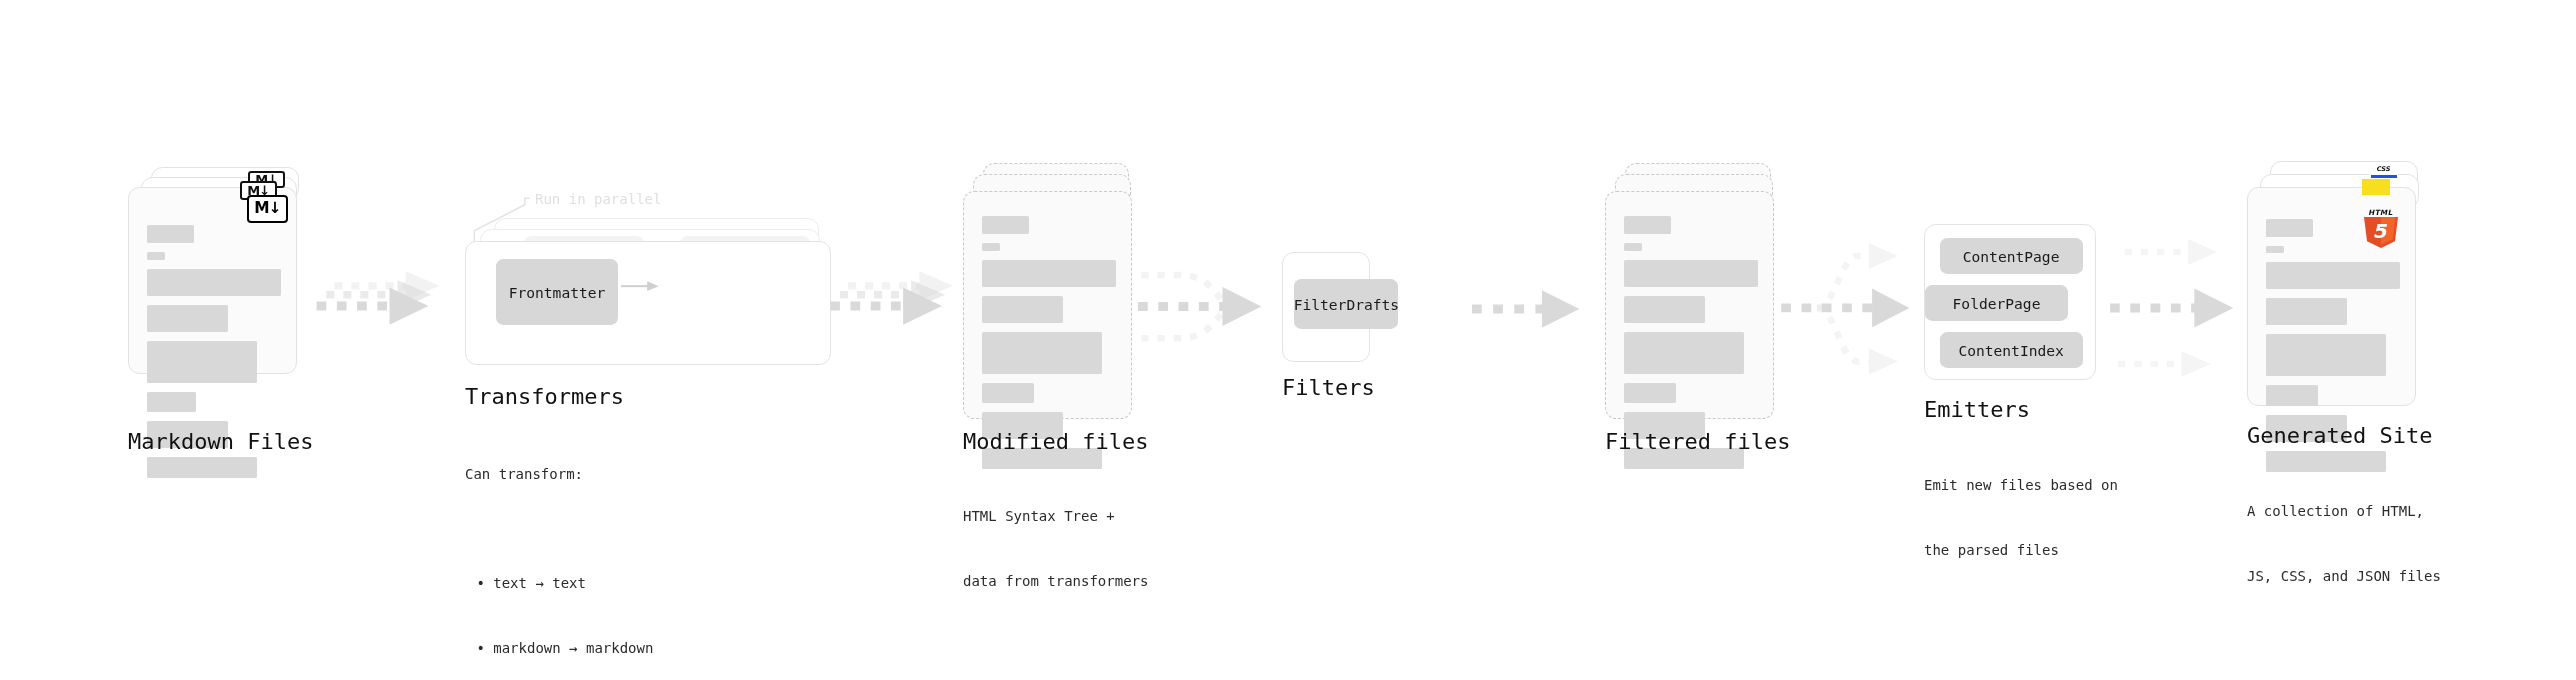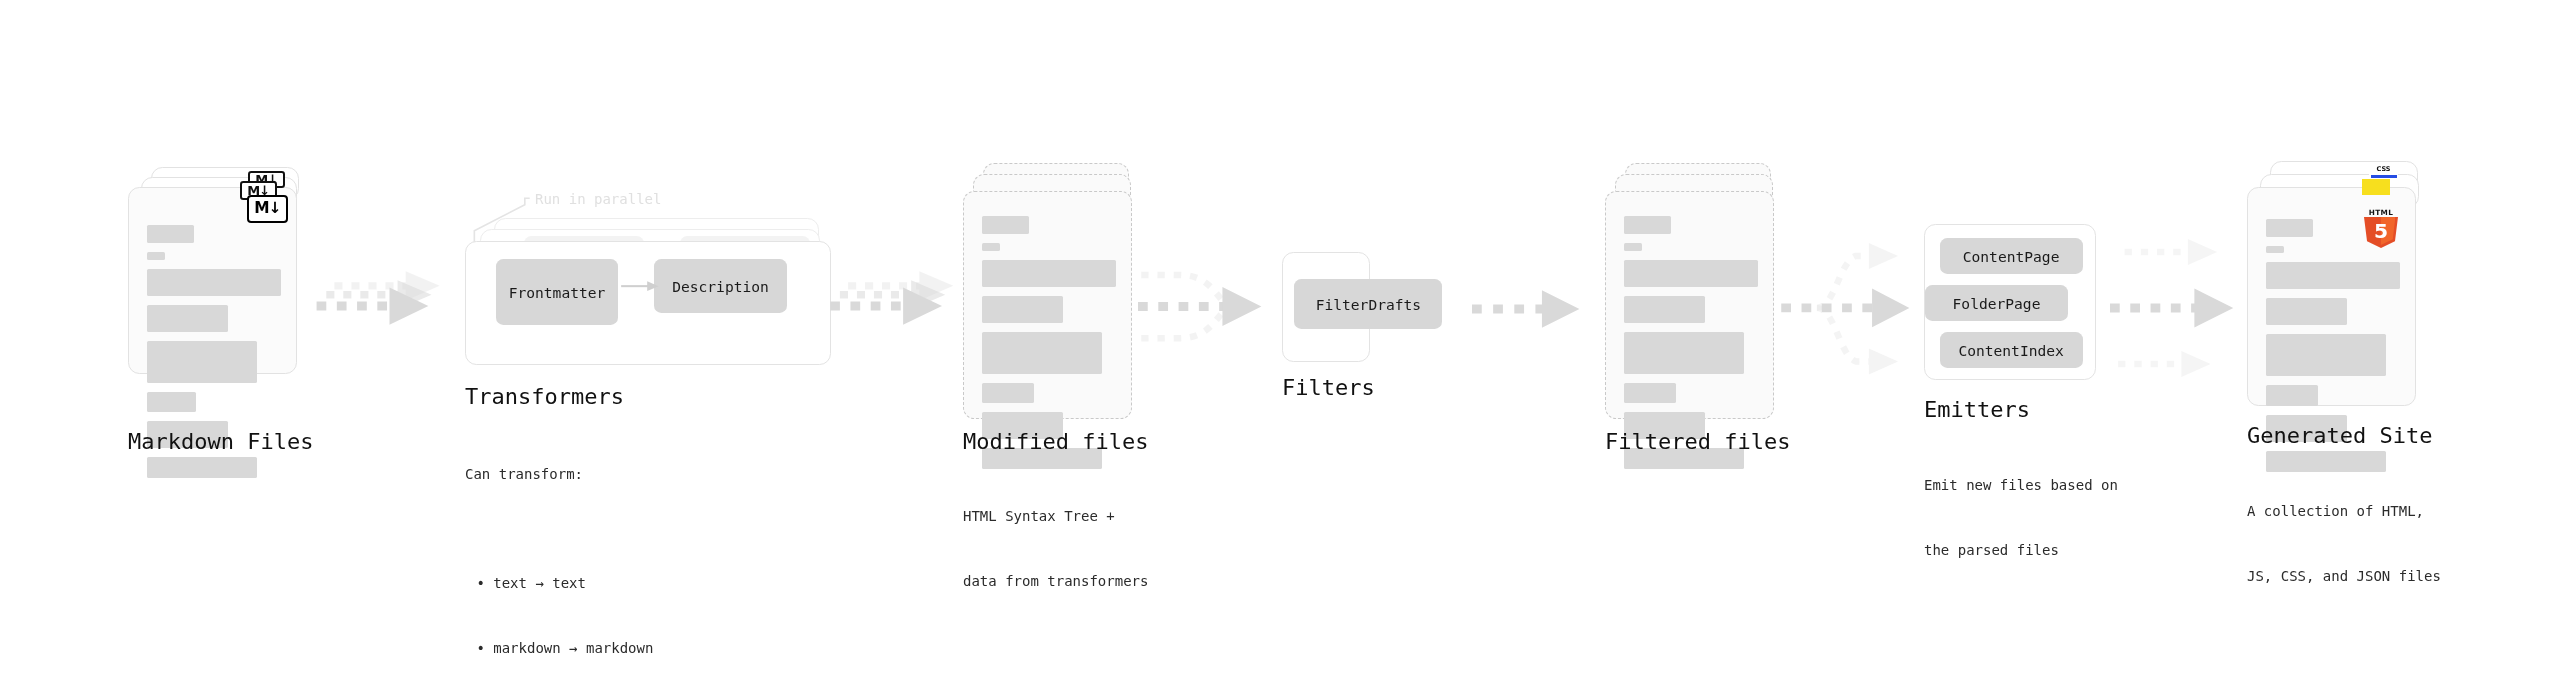--- a/index.html
+++ b/index.html
@@ -254,23 +254,20 @@
         <line x1="0" y1="28" x2="48" y2="28" stroke="#e2e2e2" stroke-width="2.5"></line>
         <polygon points="46,23 58,28 46,33" fill="#e2e2e2"></polygon>
       </g>
     </svg>
 
     <div class="group-box" style="left:0px; top:23px; width:366px; height:124px;"></div>
 
     <div class="pill" style="left:31px; top:41px; width:122px; height:66px;">
       <span>Frontmatter</span>
     </div>
-    <div class="pill" style="left:189px; top:41px; width:133px; height:54px;">
-      <span>Description</span>
-    </div>
 
     <svg style="position:absolute; left:156px; top:60px;" width="41" height="16.3" viewBox="0 0 50 20">
       <line x1="0" y1="10" x2="34" y2="10" stroke="#cfcfcf" stroke-width="2.5"></line>
       <polygon points="32,4 46,10 32,16" fill="#cfcfcf"></polygon>
     </svg>
   </div>
 
   <div class="title" style="left:465px; top:384px;">Transformers</div>
   <div class="caption" style="left:465px; top:421px;">
     <div>Can transform:</div>
@@ -332,21 +329,21 @@
       </g>
       <g opacity="1">
         <line x1="0" y1="57" x2="108" y2="57" stroke="#d9d9d9" stroke-width="11" stroke-dasharray="12 13"></line>
         <polygon points="104,33 152,57 104,81" fill="#d9d9d9"></polygon>
       </g>
     </svg>
   </div>
 
   <div class="node" style="left:1282px; top:252px;">
     <div class="group-box" style="left:0px; top:0px; width:88px; height:110px;">
-      <div class="pill" style="left:11.4px; top:26px; width:148px; height:50px;">
+      <div class="pill" style="left:11.4px; top:26px; width:104px; height:50px;">
         <span>FilterDrafts</span>
       </div>
     </div>
   </div>
   <div class="title" style="left:1282px; top:375px;">Filters</div>
 
   <div class="node" style="left:1472px; top:283px;">
     <svg width="122" height="57" viewBox="0 0 150 70">
       <line x1="0" y1="32" x2="92" y2="32" stroke="#d9d9d9" stroke-width="11" stroke-dasharray="12 14"></line>
       <polygon points="86,9 132,32 86,55" fill="#d9d9d9"></polygon>
@@ -420,21 +417,21 @@
         <polygon points="88,150 124,166 88,182" fill="#e5e5e5"></polygon>
       </g>
       <g opacity="1">
         <line x1="0" y1="97" x2="110" y2="97" stroke="#d9d9d9" stroke-width="11" stroke-dasharray="12 13"></line>
         <polygon points="104,73 152,97 104,121" fill="#d9d9d9"></polygon>
       </g>
     </svg>
   </div>
 
   <div class="node" style="left:2247px; top:161px;">
-    <div class="doc-stack" style="width:195px; height:244px;">
+    <div class="doc-stack" style="width:195px; height:244px;font-style:italic;">
       <div class="doc back2" style="left:23px; top:0px;  width:148px; height:34px;"></div>
       <div class="doc back1" style="left:13px; top:13px; width:159px; height:34px;"></div>
       <div class="doc" style="left:0px; top:26px; width:169px; height:219px;">
         <div class="doc-body" style="top:31px;">
           <div class="bar" style="width:47px;  height:18px;"></div>
           <div class="bar" style="width:18px;  height:7.3px;"></div>
           <div class="bar" style="width:134px; height:27px;"></div>
           <div class="bar" style="width:81px; height:27px;"></div>
           <div class="bar" style="width:120px; height:42px;"></div>
           <div class="bar" style="width:52px;  height:20.3px;"></div>

